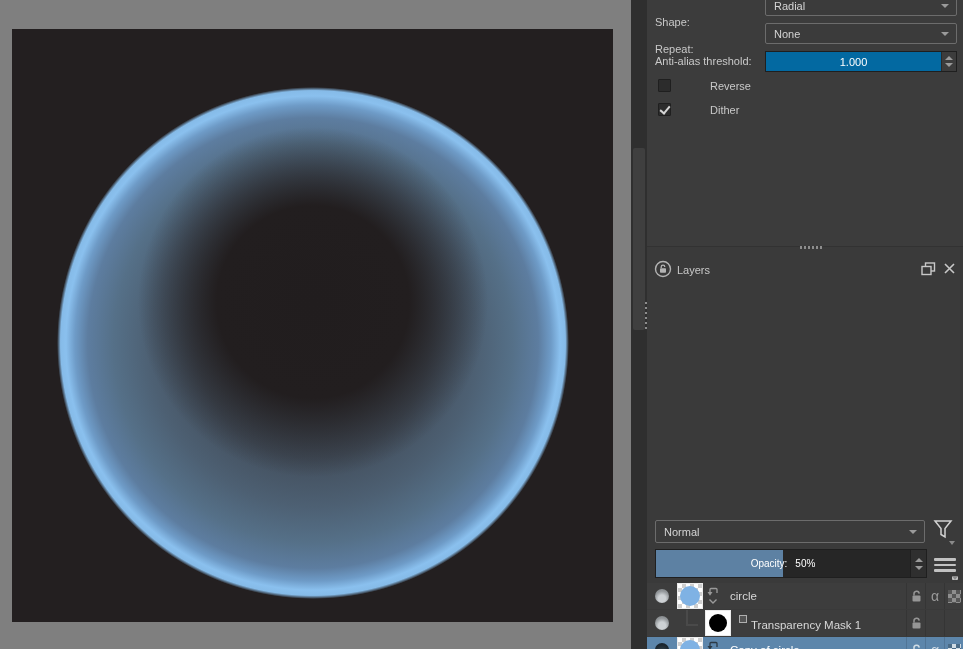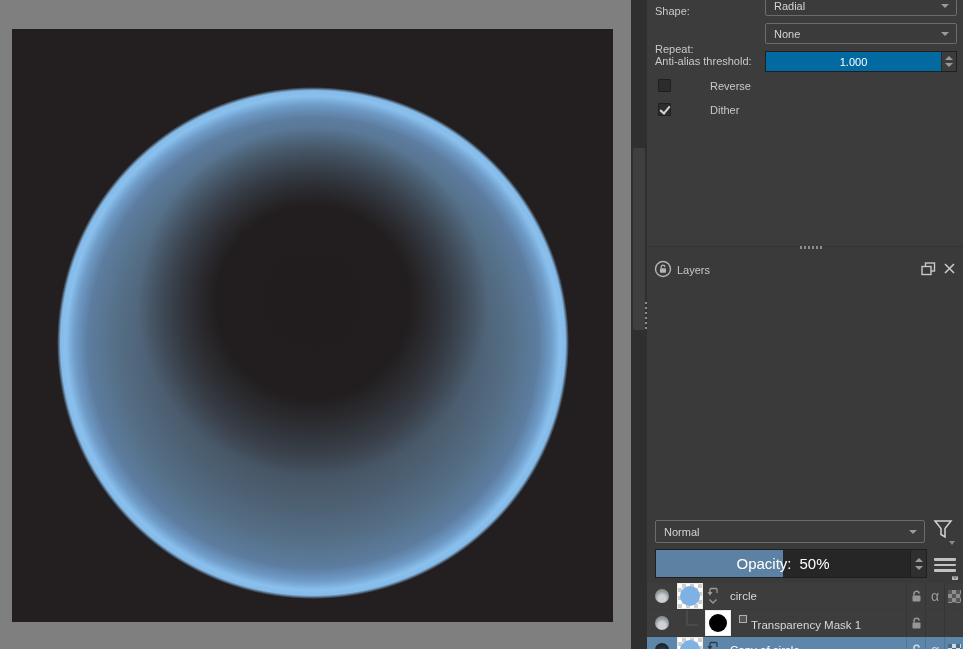--- a/index.html
+++ b/index.html
@@ -48,21 +48,21 @@
   .docker { position:absolute; left:0; top:246px; width:316px; height:403px; background:#3a3a3a; border-top:1px solid #323232; }
   .grip-h { position:absolute; left:153px; top:-1px; width:23px; height:3px;
     background:repeating-linear-gradient(90deg, #8d8d8d 0 2px, rgba(0,0,0,0) 2px 4px); }
   .docker-header { position:absolute; left:0; top:12px; width:100%; height:22px; }
   .docker-title { position:absolute; left:30px; top:5px; color:#c8c8c8; }
   .icon-btn { position:absolute; cursor:default; }
   .blend-combo { left:8px; top:273px; width:270px; height:23px; }
   .opacity-box { position:absolute; left:8px; top:302px; width:272px; height:29px; background:#262626; border:1px solid #1f1f1f; display:flex; }
   .opacity-track { position:relative; flex:1; overflow:hidden; }
   .opacity-fill { position:absolute; left:0; top:0; bottom:0; width:49%; background:#5d81a3; }
-  .opacity-text { position:absolute; inset:0; display:flex; align-items:center; justify-content:center; gap:8px; color:#fff; font-size:15px; }
+  .opacity-text { position:absolute; inset:0; display:flex; align-items:center; justify-content:center; gap:8px; color:#fff; font-size:10px; }
   .opacity-spincol { width:16px; background:#2f2f2f; border-left:1px solid #1f1f1f; display:flex; flex-direction:column; align-items:center; justify-content:center; gap:4px; }
   .hamburger { position:absolute; left:287px; top:308px; width:22px; height:20px; display:flex; flex-direction:column; justify-content:center; gap:3px; }
   .hamburger span { display:block; height:2.5px; background:#c2c2c2; border-radius:1px; }
   .mini-caret { position:absolute; width:0; height:0; border-left:3px solid transparent; border-right:3px solid transparent; border-top:4px solid #8a8a8a; }
   
   .layer-list { position:absolute; left:0; top:336px; width:316px; }
   .layer-row { position:relative; height:26px; margin-bottom:1px; background:#3d3d3d; display:flex; align-items:center; }
   .layer-row.selected { background:#5d86ab; }
   .layer-row.selected .row-label { color:#ffffff; }
   .eye-cell { width:30px; display:flex; justify-content:center; }
@@ -105,21 +105,21 @@
     </div>
   </div>
 
   <div class="splitter">
     <div class="splitter-thumb"></div>
   </div>
   <div class="grip-v"></div>
 
   <div class="panel">
 
-    <div class="opt-label" style="top:5px;">Shape:</div>
+    <div class="opt-label" style="top:16px;">Shape:</div>
     <div class="combo" style="left:118px; top:-5px; width:192px;">
       <span>Radial</span>
       <span class="arrow"></span>
     </div>
 
     <div class="opt-label" style="top:43px;">Repeat:</div>
     <div class="combo" style="left:118px; top:23px; width:192px;">
       <span>None</span>
       <span class="arrow"></span>
     </div>

